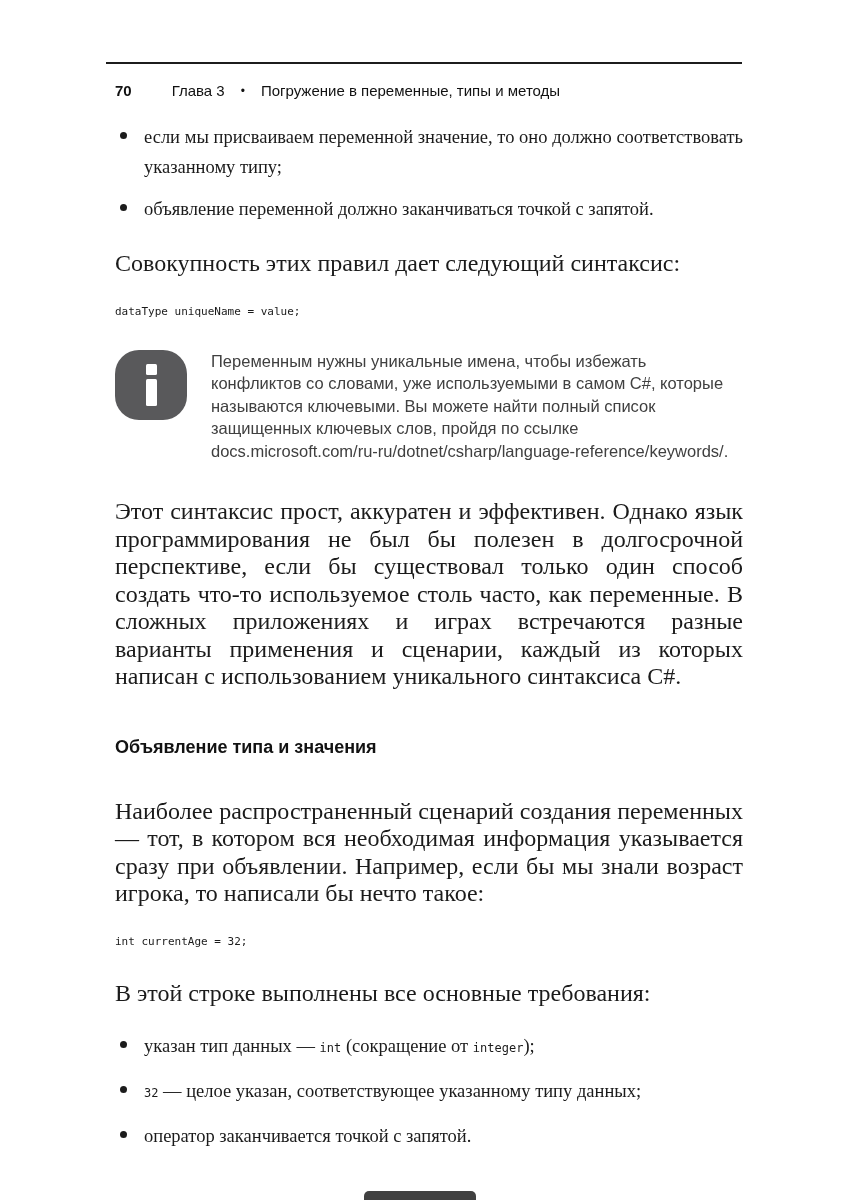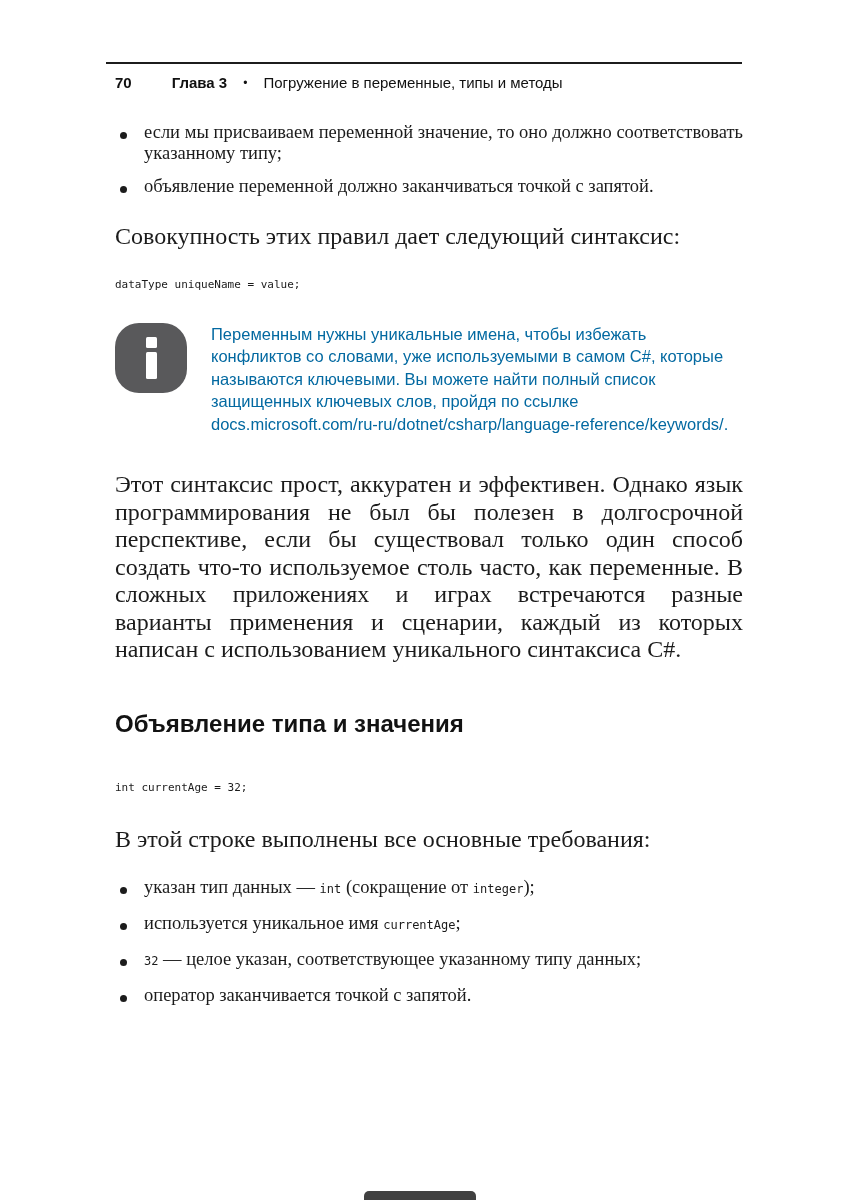--- a/index.html
+++ b/index.html
@@ -16,31 +16,31 @@
     background:#ffffff;
     overflow:hidden;
   }
 
   
   .runhead {
     position:absolute;
     left:106px; top:62px;
     width:636px;
     border-top:2px solid #1c1c1c;
-    padding-top:10px;
+    padding-top:18px;
   }
   .runhead-row {
     display:flex; align-items:baseline;
     padding-left:9px;
     font-family:"Liberation Sans", sans-serif;
     font-size:15px;
     color:#111;
   }
   .runhead .pn { font-weight:bold; margin-right:40px; }
-  .runhead .ch { margin-right:16px;font-weight:bold; }
+  .runhead .ch { margin-right:16px; }
   .runhead .sep { margin-right:16px; font-size:12px; position:relative; top:-1px; }
 
   
   .content {
     position:absolute;
     left:115px; top:106px;
     width:628px;
   }
 
   p.body {
@@ -50,21 +50,21 @@
     margin:0 0 24px 0;
   }
 
   
   ul.blist { list-style:none; margin:16px 0 26px 0; padding:0; }
   ul.blist li {
     position:relative;
     padding-left:29px;
     margin:0 0 12px 0;
     font-size:18.5px;
-    line-height:21px;
+    line-height:30px;
     text-align:justify;
   }
   ul.blist li::before {
     content:"";
     position:absolute;
     left:5px; top:10px;
     width:7px; height:7px;
     border-radius:50%;
     background:#1c1c1c;
   }
@@ -109,30 +109,30 @@
   }
   .info-icon .stem {
     width:11px; height:27px;
     background:#ffffff;
     border-radius:1.5px;
   }
   .info-text {
     font-family:"Liberation Sans", sans-serif;
     font-size:16.5px;
     line-height:22.5px;
-    color:#0369a1;
+    color:#404040;
     margin:0;
     max-width:522px;
   }
 
   
   h2.section-heading {
     font-family:"Liberation Sans", sans-serif;
     font-weight:bold;
-    font-size:24px;
+    font-size:18px;
     color:#121212;
     margin:46px 0 40px 0;
   }
 
   
   .edge-artifact {
     position:absolute;
     left:364px; bottom:0;
     width:112px; height:9px;
     background:#414141;
@@ -173,33 +173,31 @@
         <span class="dot"></span>
         <span class="stem"></span>
       </div>
       <p class="info-text">Переменным нужны уникальные имена, чтобы избежать конфликтов со словами, уже используемыми в самом C#, которые называются ключевыми. Вы можете найти полный список защищенных ключевых слов, пройдя по ссылке docs.microsoft.com/ru-ru/dotnet/csharp/language-reference/keywords/.</p>
     </div>
 
     <p class="body">Этот синтаксис прост, аккуратен и эффективен. Однако язык программирования не был бы полезен в долгосрочной перспективе, если бы существовал только один способ создать что-то используемое столь часто, как переменные. В сложных приложениях и играх встречаются разные варианты применения и сценарии, каждый из которых написан с использованием уникального синтаксиса C#.</p>
 
     <h2 class="section-heading">Объявление типа и значения</h2>
 
+    <p class="body">Наиболее распространенный сценарий создания переменных — тот, в котором вся необходимая информация указывается сразу при объявлении. Например, если бы мы знали возраст игрока, то написали бы нечто такое:</p>
 
     <pre class="code">int currentAge = 32;</pre>
 
     <p class="body">В этой строке выполнены все основные требования:</p>
 
     <ul class="blist req">
       <li>
         <span>указан тип данных — </span><span class="code-inline">int</span><span> (сокращение от </span><span class="code-inline">integer</span><span>);</span>
       </li>
       <li>
-        <span>используется уникальное имя </span><span class="code-inline">currentAge</span><span>;</span>
-      </li>
-      <li>
         <span class="code-inline">32</span><span> — целое указан, соответствующее указанному типу данных;</span>
       </li>
       <li>
         <span>оператор заканчивается точкой с запятой.</span>
       </li>
     </ul>
 
 
   </main>
 

